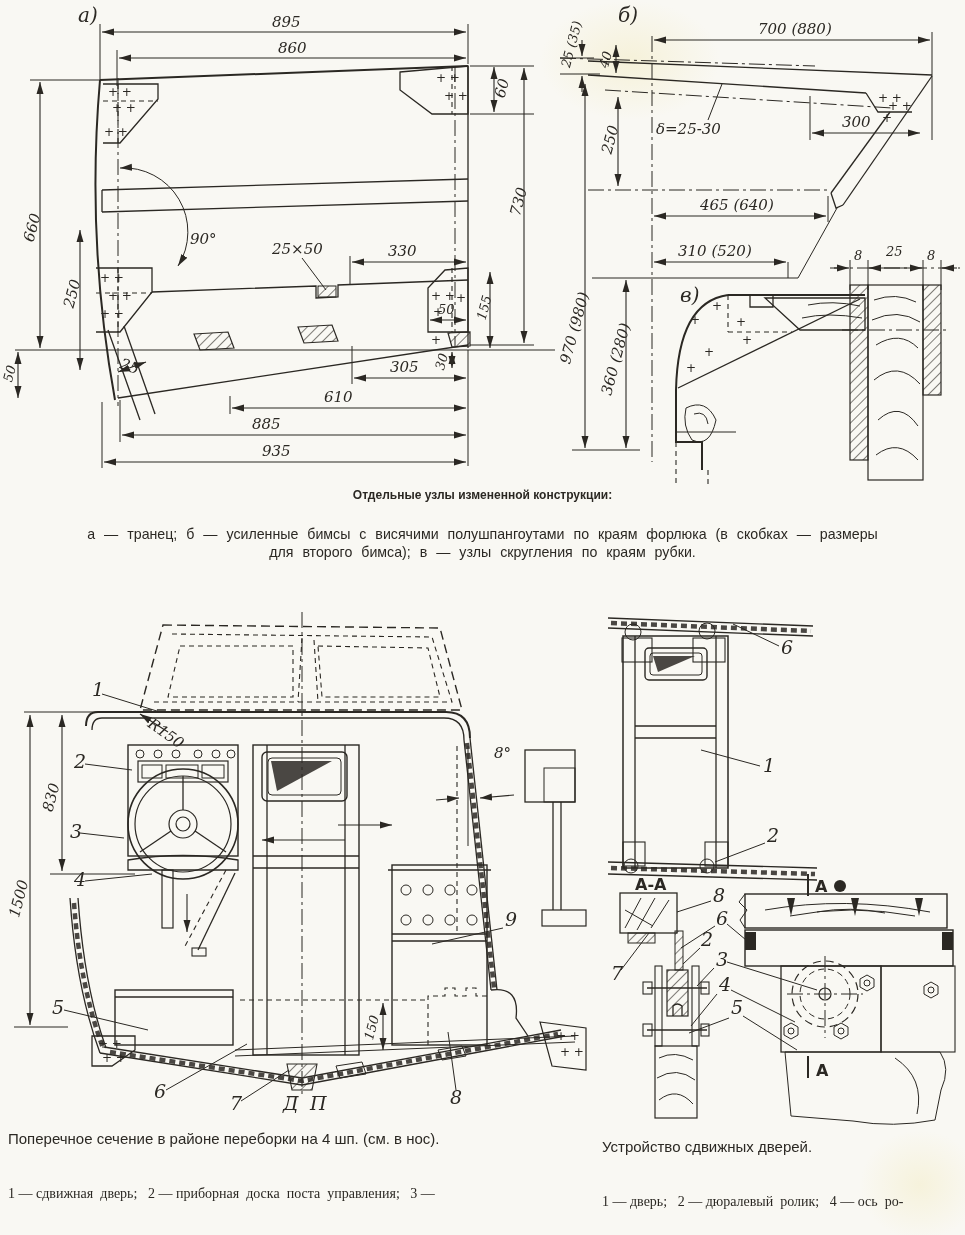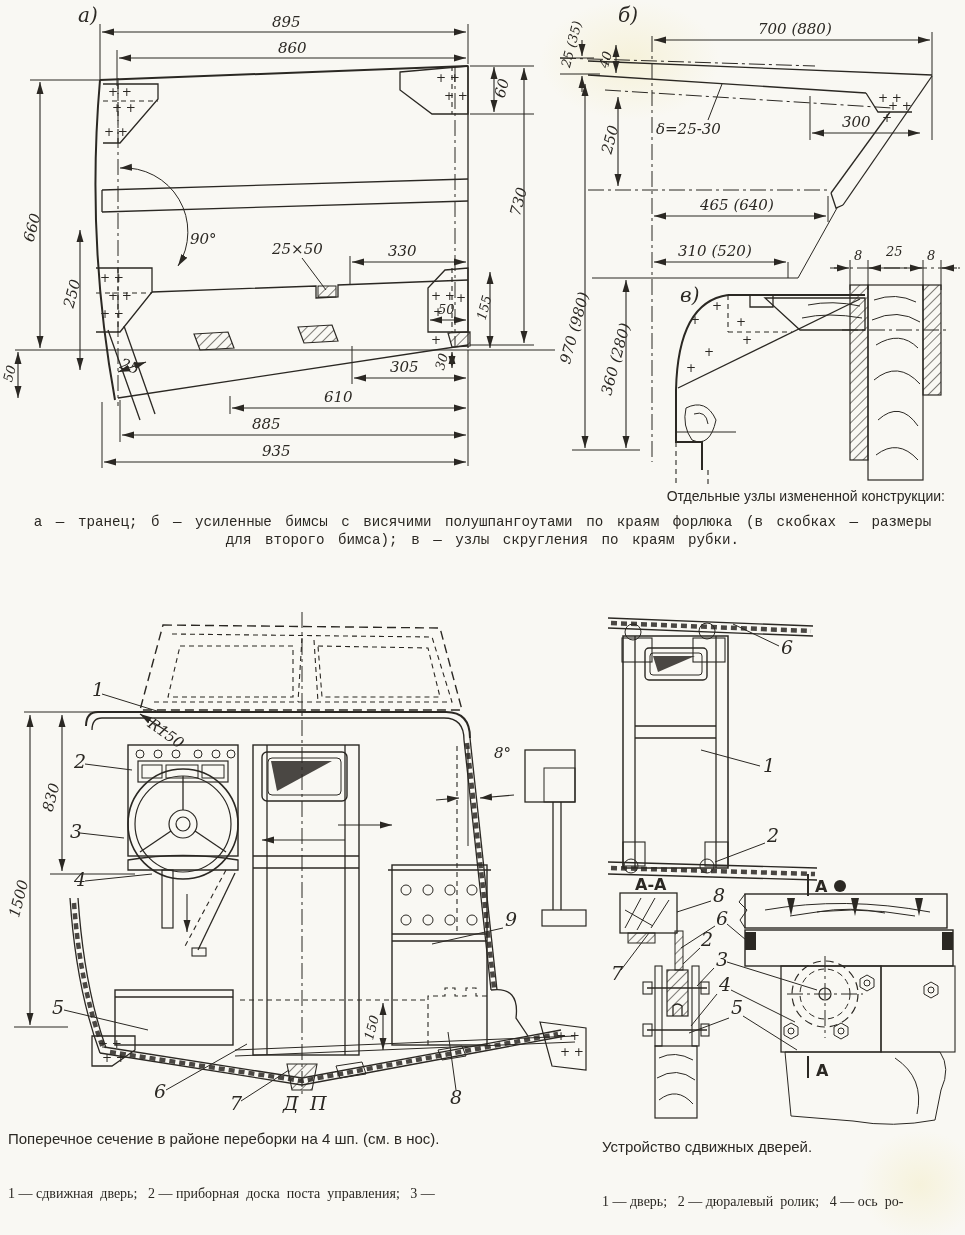--- a/index.html
+++ b/index.html
@@ -15,21 +15,21 @@
   .seclab{font-family:"DejaVu Sans",sans-serif;font-size:16px;font-weight:bold;}
   .ln{stroke:#2b2823;stroke-width:1.3;fill:none;}
   .lnthin{stroke:#2b2823;stroke-width:1;fill:none;}
   .lnthick{stroke:#2b2823;stroke-width:2;fill:none;}
   .dash{stroke:#2b2823;stroke-width:1.4;fill:none;stroke-dasharray:9 5;}
   .dashsm{stroke:#2b2823;stroke-width:1.1;fill:none;stroke-dasharray:5 4;}
   .cdash{stroke:#2b2823;stroke-width:1;fill:none;stroke-dasharray:16 4 3 4;}
   .stitch{stroke:#2b2823;stroke-width:4.5;fill:none;stroke-dasharray:6 4;opacity:.85;}
   .dl{stroke:#2b2823;stroke-width:1.1;fill:none;}
   .plus{font-family:"DejaVu Sans",sans-serif;font-size:12px;fill:#2b2823;}
-  .cap-title{font-weight:normal;font-size:14px;text-align:right;}
+  .cap-title{font-weight:bold;font-size:12px;text-align:center;}
   .cap-body{font-size:14.2px;text-align:center;line-height:1.3;word-spacing:5px;}
   .leg-title{font-weight:normal;font-size:15px;}
   .leg-body{font-family:"Liberation Serif",serif;font-size:14px;line-height:1.22;white-space:pre-wrap;}
 </style>
 </head>
 <body>
 
 <div class="page">
 
   <div class="stain" style="left:540px;top:0;width:180px;height:120px;background:radial-gradient(closest-side,#f3ecc4,rgba(243,236,196,0));opacity:.55;"></div>
@@ -273,21 +273,21 @@
       <line class="lnthin" x1="363" y1="260" x2="363" y2="290"></line>
         <line class="lnthin" x1="381" y1="260" x2="381" y2="290"></line>
       <text class="dimsm" x="294" y="260">8</text>
       <text class="dimsm" x="326" y="256">25</text>
       <text class="dimsm" x="367" y="260">8</text>
     </g>
   </svg>
 
   <div style="position:absolute;left:20px;top:488px;width:925px;">
     <div class="cap-title">Отдельные узлы измененной конструкции:</div>
-    <div class="cap-body" style="margin-top:9px;font-family:Liberation Mono, monospace;">
+    <div class="cap-body" style="margin-top:23px;">
       <div>а — транец;  б — усиленные  бимсы  с  висячими  полушпангоутами по  краям  форлюка  (в  скобках — размеры</div>
       <div>для  второго  бимса);  в — узлы  скругления  по  краям  рубки.</div>
     </div>
   </div>
 
   <svg style="left:0;top:598px" width="590" height="530" viewBox="0 0 590 530">
     <line class="cdash" x1="302" y1="14" x2="302" y2="500"></line>
 
     <g>
       <path class="dash" d="M163,27 L440,30 L462,112 L140,112 Z"></path>

